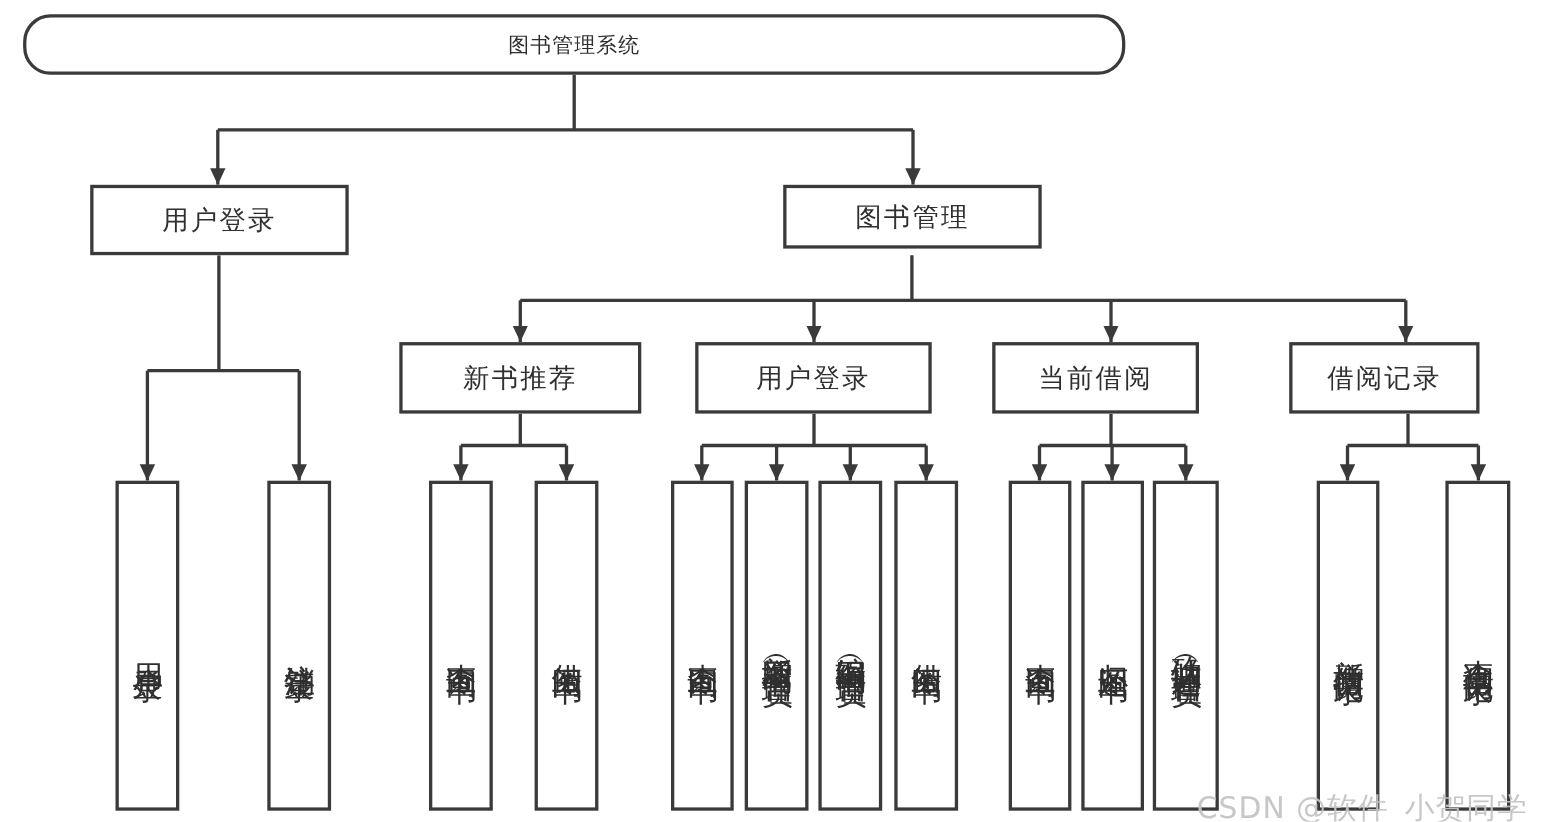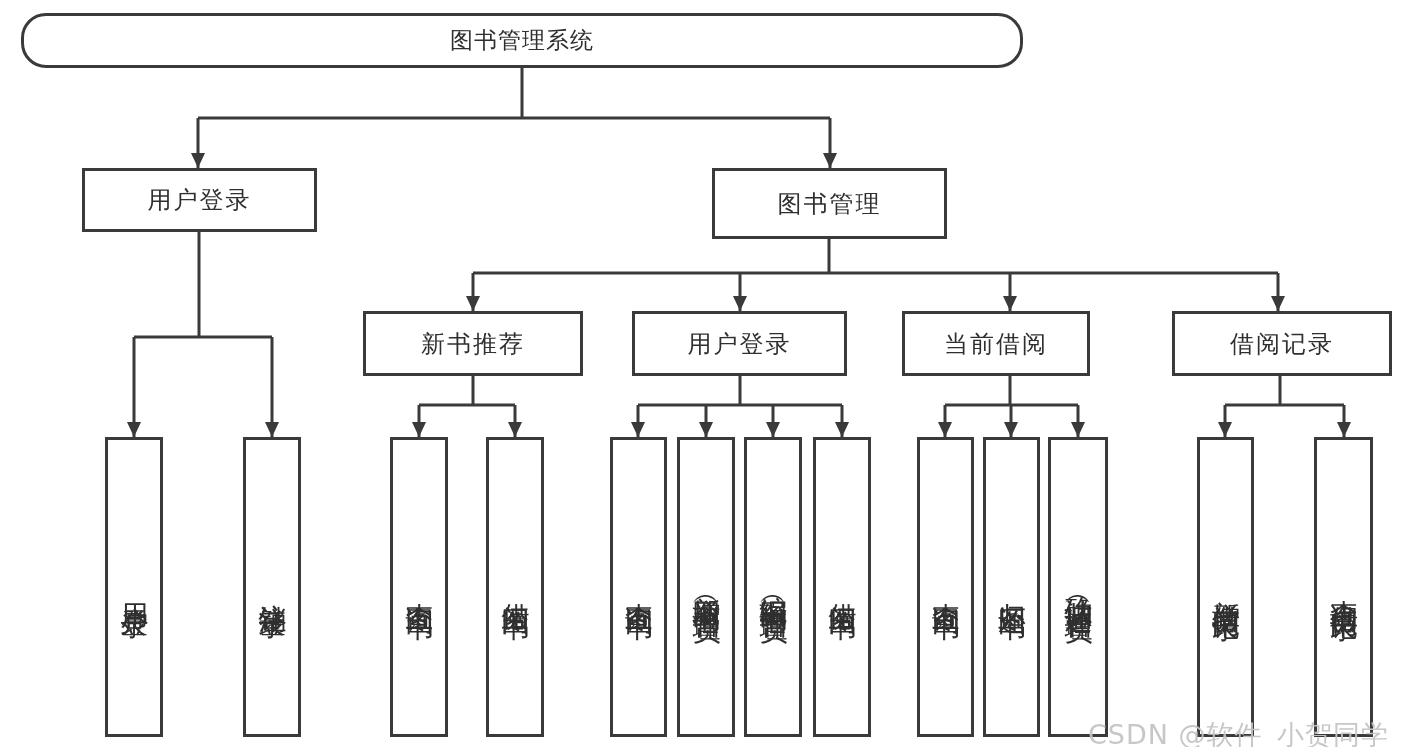--- a/index.html
+++ b/index.html
@@ -25,21 +25,21 @@
     position: absolute;
     box-sizing: border-box;
     border: 3px solid #3a3a3a;
     background: #ffffff;
     display: flex;
     align-items: center;
     justify-content: center;
     color: #2f2f2f;
     text-align: center;
   }
-  .node-title { font-size: 23px; letter-spacing: 1px; border-radius: 25px; }
+  .node-title { font-size: 19px; letter-spacing: 1px; border-radius: 25px; }
   .node-branch { font-size: 24px; letter-spacing: 2px; }
   .leaf {
     writing-mode: vertical-rl;
     text-orientation: upright;
     font-size: 28px;
     letter-spacing: 3px;
     line-height: 1;
   }
   .watermark {
     position: absolute;
@@ -92,26 +92,26 @@
       <line class="wire" marker-end="url(#arrow)" x1="1011" y1="405" x2="1011" y2="437"></line>
       <line class="wire" marker-end="url(#arrow)" x1="1078" y1="405" x2="1078" y2="437"></line>
       <line class="wire" marker-end="url(#arrow)" x1="1225" y1="405" x2="1225" y2="437"></line>
       <line class="wire" marker-end="url(#arrow)" x1="1344" y1="405" x2="1344" y2="437"></line>
     </g>
   </svg>
 
   <div class="node node-title" style="left:21px; top:13px; width:1002px; height:55px;">图书管理系统</div>
 
   <div class="node node-branch" style="left:82px; top:168px; width:235px; height:64px;">用户登录</div>
-  <div class="node node-branch" style="left:712px; top:168px; width:235px; height:71px;">图书管理</div>
+  <div class="node node-branch" style="left:712px; top:168px; width:235px; height:58px;">图书管理</div>
 
   <div class="node node-branch" style="left:363px; top:311px; width:220px; height:65px;">新书推荐</div>
   <div class="node node-branch" style="left:632px; top:311px; width:215px; height:65px;">用户登录</div>
   <div class="node node-branch" style="left:902px; top:311px; width:188px; height:65px;">当前借阅</div>
-  <div class="node node-branch" style="left:1172px; top:311px; width:220px; height:65px;">借阅记录</div>
+  <div class="node node-branch" style="left:1172px; top:311px; width:173px; height:65px;">借阅记录</div>
 
   <div class="node leaf" style="left:105px; top:437px; width:58px; height:300px;">用户登录</div>
   <div class="node leaf" style="left:243px; top:437px; width:58px; height:300px;">注销登录</div>
 
   <div class="node leaf" style="left:390px; top:437px; width:58px; height:300px;">查询图书</div>
   <div class="node leaf" style="left:486px; top:437px; width:58px; height:300px;">借阅图书</div>
 
   <div class="node leaf" style="left:610px; top:437px; width:57px; height:300px;">查询图书</div>
   <div class="node leaf" style="left:677px; top:437px; width:58px; height:300px;">新增图书（管理员）</div>
   <div class="node leaf" style="left:744px; top:437px; width:58px; height:300px;">编辑图书（管理员）</div>

